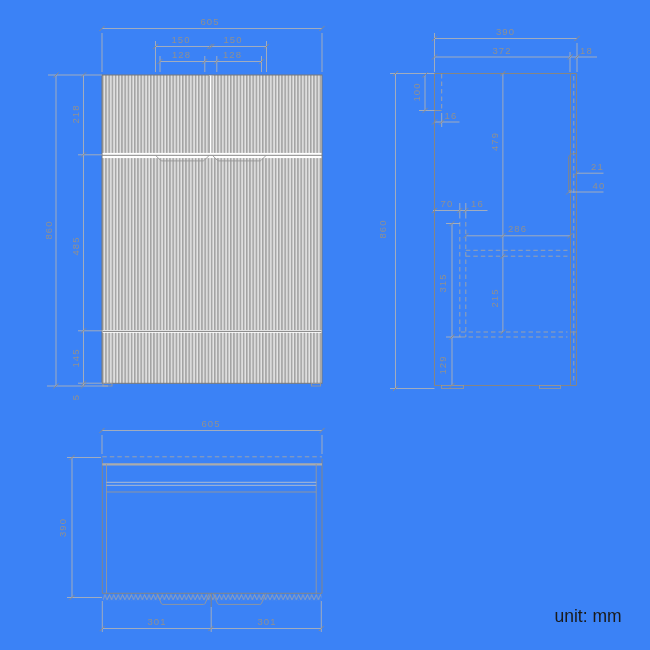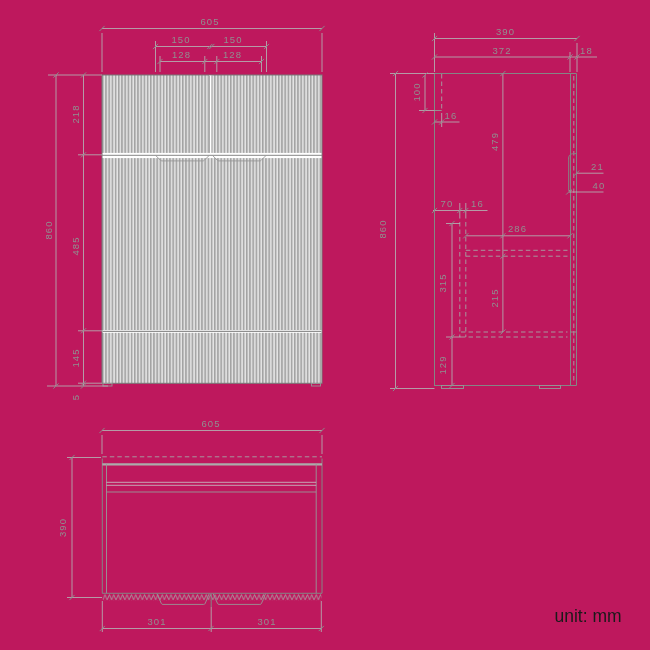--- a/index.html
+++ b/index.html
@@ -1,16 +1,16 @@
 <!DOCTYPE html>
 <html><head>
 <meta charset="utf-8">
 <style>
   html,body{margin:0;padding:0;background:#fff;}
-  #stage{position:relative;width:650px;height:650px;background:#be185d;overflow:hidden;
+  #stage{position:relative;width:650px;height:650px;background:#3b82f6;overflow:hidden;
          font-family:"Liberation Sans",sans-serif;}
   svg{display:block;}
   .obj{stroke:#858585;stroke-width:1;fill:none;}
   .obj2{stroke:#979797;stroke-width:0.9;fill:none;}
   .lt{stroke:#c9c9c9;stroke-width:0.8;fill:none;}
   .dim{stroke:#b3b3b3;stroke-width:0.85;fill:none;}
   .dsh{stroke:#a5a5a5;stroke-width:0.9;fill:none;stroke-dasharray:4.5 3;}
   .tk{stroke:#8a8a8a;stroke-width:1;fill:none;}
   text.d{font:9.5px "Liberation Sans",sans-serif;fill:#909090;letter-spacing:1.1px;text-anchor:middle;}
   text.u{font:17.5px "Liberation Sans",sans-serif;fill:#1a1a1a;text-anchor:middle;}

